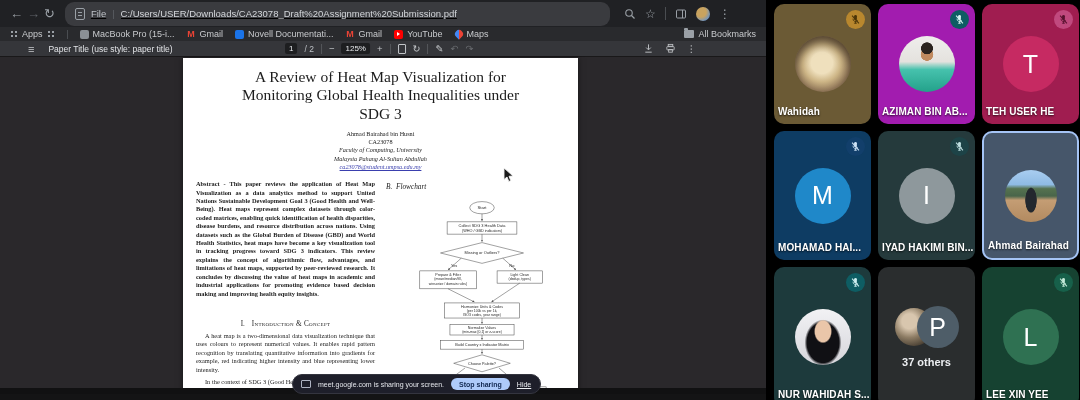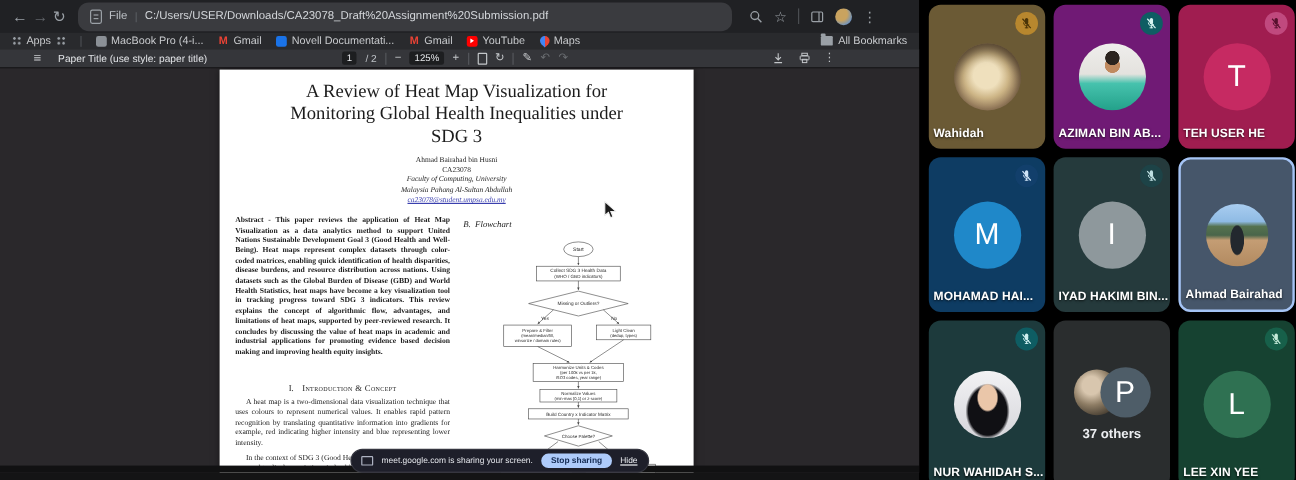--- a/index.html
+++ b/index.html
@@ -11,21 +11,21 @@
   }
 
   
   .screen-share { position:absolute; left:0; top:0; width:766px; height:400px; background:#141415; }
 
   
   .chrome-topbar { height:27px; background:#202124; display:flex; align-items:center; padding:0 8px 0 10px; gap:4px; }
   .nav-ico { color:#9aa0a6; font-size:13px; width:18px; text-align:center; line-height:27px; cursor:default; }
   .nav-ico.dim { color:#5f6368; }
   .address-pill { flex:0 0 545px; height:17px; margin-left:6px; background:#3a3b3f; border-radius:9px;
-    display:flex; align-items:center; padding:12px 10px; gap:6px; overflow:hidden; }
+    display:flex; align-items:center; padding:12px 10px; gap:6px; overflow:hidden;text-decoration:underline; }
   .addr-doc-ico { width:10px; height:12px; border:1px solid #9aa0a6; border-radius:2px; flex:none; position:relative; }
   .addr-doc-ico::after{ content:""; position:absolute; left:2px; top:3px; width:4px; height:1px; background:#9aa0a6; box-shadow:0 3px 0 #9aa0a6; }
   .addr-scheme { color:#bdc1c6; font-size:9.5px; }
   .addr-sep { color:#5f6368; font-size:9px; }
   .addr-path { color:#d3d6da; font-size:9.5px; white-space:nowrap; overflow:hidden; text-overflow:ellipsis; }
   .topbar-right { display:flex; align-items:center; gap:9px; margin-left:10px; margin-right:34px; }
   .topbar-right svg { display:block; }
   .tb-star { color:#9aa0a6; font-size:12px; line-height:1; }
   .tb-sep { width:1px; height:13px; background:#4a4d51; }
   .browser-avatar { width:14px; height:14px; border-radius:50%;
@@ -170,21 +170,21 @@
 
   <div class="bookmarks-bar">
     <span class="bm-item">
       <span class="grid-ico"></span>
       <span>Apps</span>
       <span class="grid-ico"></span>
     </span>
     <span class="bm-sep"></span>
     <span class="bm-item">
       <span class="fav fav-monitor"></span>
-      <span>MacBook Pro (4-i...</span>
+      <span>MacBook Pro (15-i...</span>
     </span>
     <span class="bm-item">
       <span class="fav fav-gmail">M</span>
       <span>Gmail</span>
     </span>
     <span class="bm-item">
       <span class="fav fav-novell"></span>
       <span>Novell Documentati...</span>
     </span>
     <span class="bm-item">
@@ -334,21 +334,21 @@
       <svg viewBox="0 0 24 24">
           <path d="M9 5a3 3 0 0 1 6 0v6a3 3 0 0 1-6 0z" fill="currentColor"></path>
           <path d="M6.5 11a5.5 5.5 0 0 0 9.8 3.4 M12 16.5V20 M9.5 20h5" stroke="currentColor" stroke-width="1.8" fill="none" stroke-linecap="round"></path>
           <line x1="4.5" y1="3.5" x2="19.5" y2="20.5" stroke="currentColor" stroke-width="2.2"></line>
         </svg>
     </span>
     <div class="avatar photo-wahidah"></div>
     <div class="tile-name">Wahidah</div>
   </div>
 
-  <div class="tile" style="background: #701a75;">
+  <div class="tile" style="background: #a21caf;">
     <span class="mic-badge" style="background: rgb(14, 93, 99); color: rgb(215, 245, 242);">
       <svg viewBox="0 0 24 24">
           <path d="M9 5a3 3 0 0 1 6 0v6a3 3 0 0 1-6 0z" fill="currentColor"></path>
           <path d="M6.5 11a5.5 5.5 0 0 0 9.8 3.4 M12 16.5V20 M9.5 20h5" stroke="currentColor" stroke-width="1.8" fill="none" stroke-linecap="round"></path>
           <line x1="4.5" y1="3.5" x2="19.5" y2="20.5" stroke="currentColor" stroke-width="2.2"></line>
         </svg>
     </span>
     <div class="avatar photo-aziman"></div>
     <div class="tile-name">AZIMAN BIN AB...</div>
   </div>

